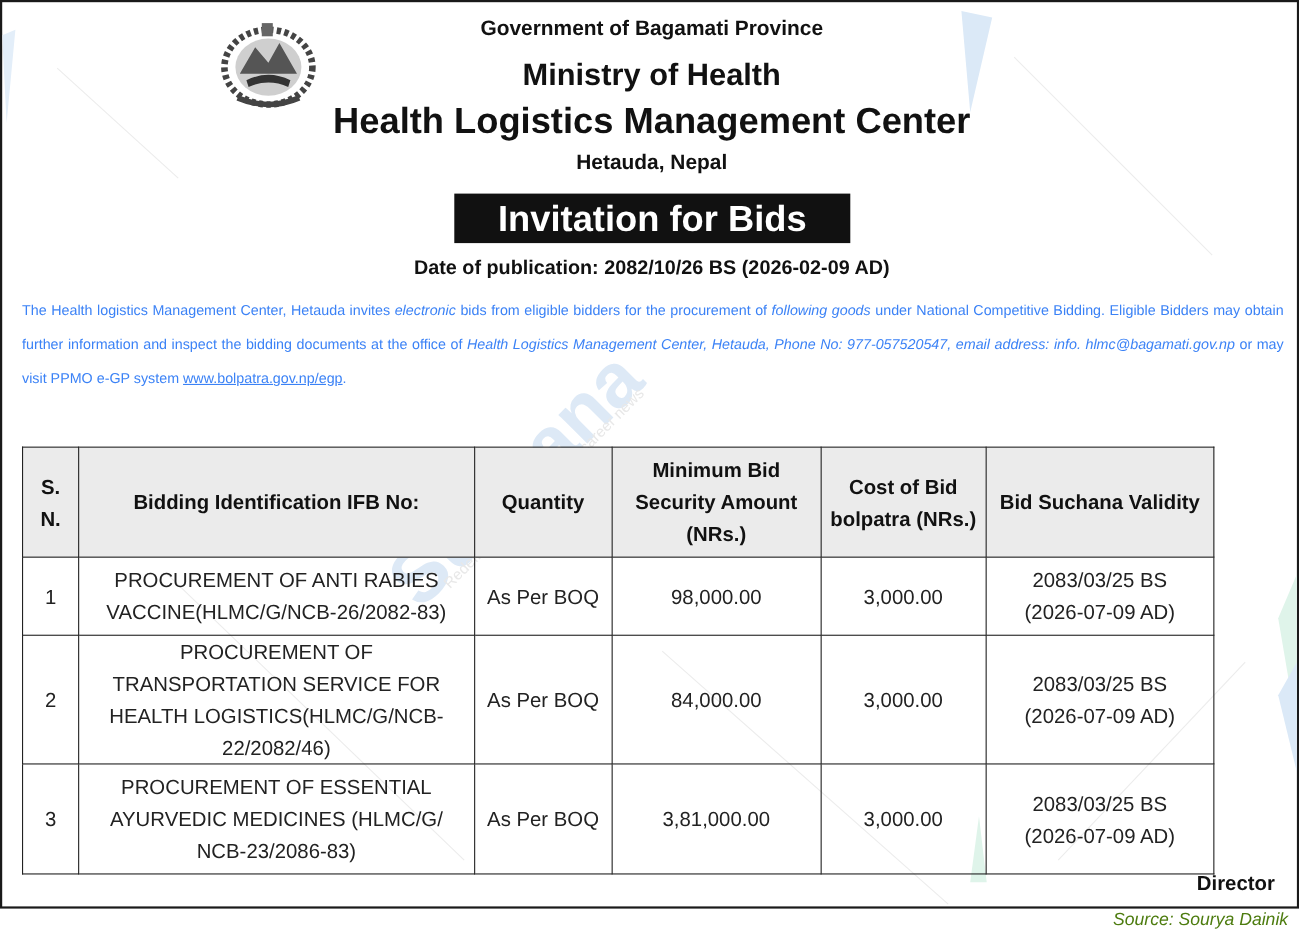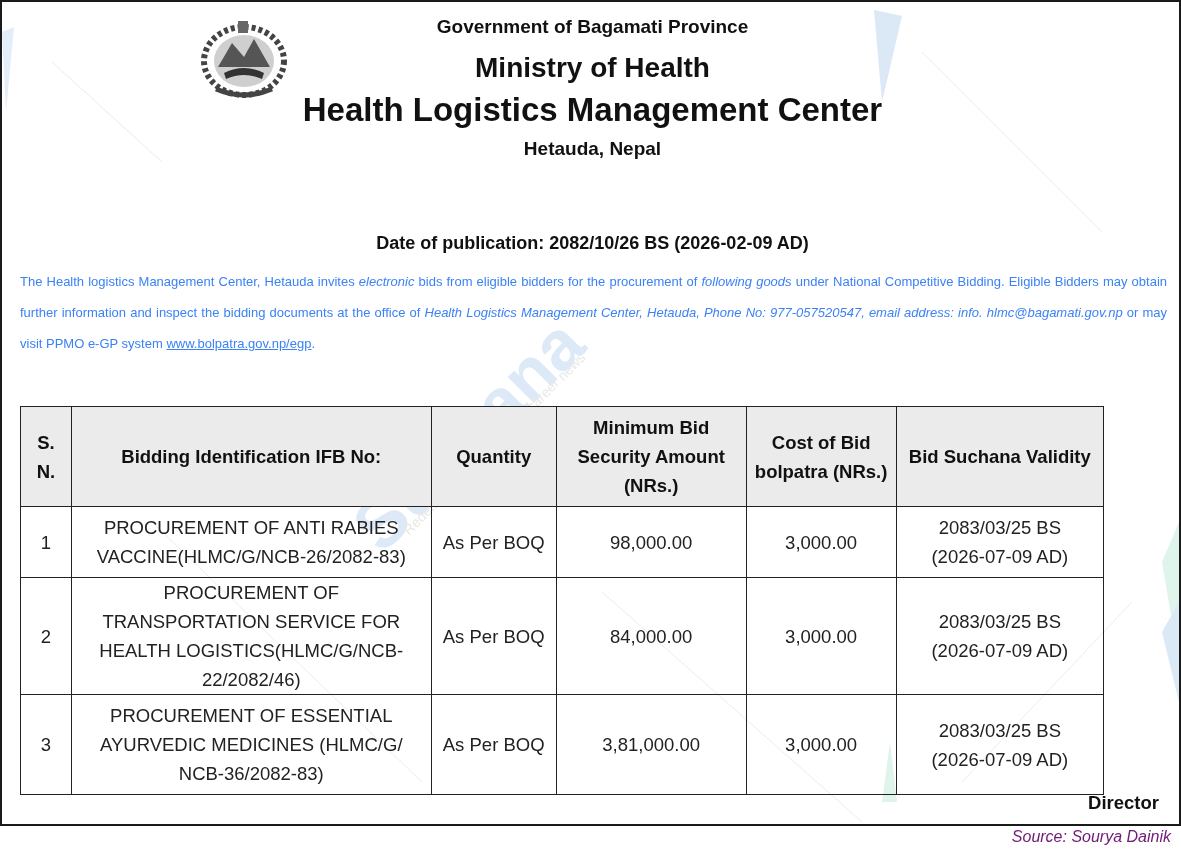--- a/index.html
+++ b/index.html
@@ -18,21 +18,21 @@
     .para i { font-style:italic; }
     .para u { text-decoration:underline; }
     table.bids { position:absolute; left:18px; top:404px; width:1084px; border-collapse:collapse; font-size:18.5px; }
     table.bids th, table.bids td { border:1.5px solid #222; text-align:center; vertical-align:middle; padding:0 6px; line-height:29px; }
     table.bids thead th { background:#ebebeb; font-weight:bold; height:99px; }
     table.bids tbody td { color:#222; }
     .r1 td { height:70px; }
     .r2 td { height:100px; }
     .r3 td { height:99px; }
     .director { position:absolute; right:20px; top:790px; font-size:18.5px; font-weight:bold; }
-    .source { position:absolute; right:10px; top:828px; font-size:16px; font-style:italic; color:#701a75; }
+    .source { position:absolute; right:10px; top:828px; font-size:16px; font-style:italic; color:#4d7c0f; }
   </style>
 </head>
 <body>
 
 <div class="frame">
 
   <svg class="wm" style="left:0;top:0;" width="1177" height="822" viewBox="0 0 1177 822">
     <polygon points="0,30 12,25 4,110" fill="#e3eef9"></polygon>
     <polygon points="872,8 900,14 880,100" fill="#dbe9f7"></polygon>
     <polygon points="1160,560 1177,520 1177,660" fill="#dff4ea"></polygon>
@@ -54,20 +54,21 @@
     <path d="M28 56 Q48 46 68 56 L66 62 Q48 54 30 62 Z" fill="#333"></path>
     <rect x="42" y="4" width="10" height="12" fill="#666"></rect>
     <path d="M20 72 Q48 84 76 72" fill="none" stroke="#444" stroke-width="5"></path>
   </svg>
 
   <div class="hdr h-gov">Government of Bagamati Province</div>
   <div class="hdr h-min">Ministry of Health</div>
   <div class="hdr h-hlmc">Health Logistics Management Center</div>
   <div class="hdr h-city">Hetauda, Nepal</div>
 
+  <div class="title-box">Invitation for Bids</div>
   <div class="pubdate">Date of publication: 2082/10/26 BS (2026-02-09 AD)</div>
 
   <div class="para"><span>The Health logistics Management Center, Hetauda invites </span><i>electronic</i><span> bids from eligible bidders for the procurement of </span><i>following goods</i><span> under National Competitive Bidding. Eligible Bidders may obtain further information and inspect the bidding documents at the office of </span><i>Health Logistics Management Center, Hetauda, Phone No: 977-057520547, email address: info. hlmc@bagamati.gov.np</i><span> or may visit PPMO e-GP system </span><u>www.bolpatra.gov.np/egp</u><span>.</span></div>
 
   <table class="bids">
     <colgroup>
       <col style="width:54px">
         <col style="width:378px">
         <col style="width:131px">
         <col style="width:202px">
@@ -96,21 +97,21 @@
       <tr class="r2">
         <td>2</td>
         <td>PROCUREMENT OF TRANSPORTATION SERVICE FOR HEALTH LOGISTICS(HLMC/G/NCB-22/2082/46)</td>
         <td>As Per BOQ</td>
         <td>84,000.00</td>
         <td>3,000.00</td>
         <td><span>2083/03/25 BS</span><br><span>(2026-07-09 AD)</span></td>
       </tr>
       <tr class="r3">
         <td>3</td>
-        <td>PROCUREMENT OF ESSENTIAL AYURVEDIC MEDICINES (HLMC/G/ NCB-36/2082-83)</td>
+        <td>PROCUREMENT OF ESSENTIAL AYURVEDIC MEDICINES (HLMC/G/ NCB-23/2086-83)</td>
         <td>As Per BOQ</td>
         <td>3,81,000.00</td>
         <td>3,000.00</td>
         <td><span>2083/03/25 BS</span><br><span>(2026-07-09 AD)</span></td>
       </tr>
     </tbody>
   </table>
 
   <div class="director">Director</div>
 </div>

